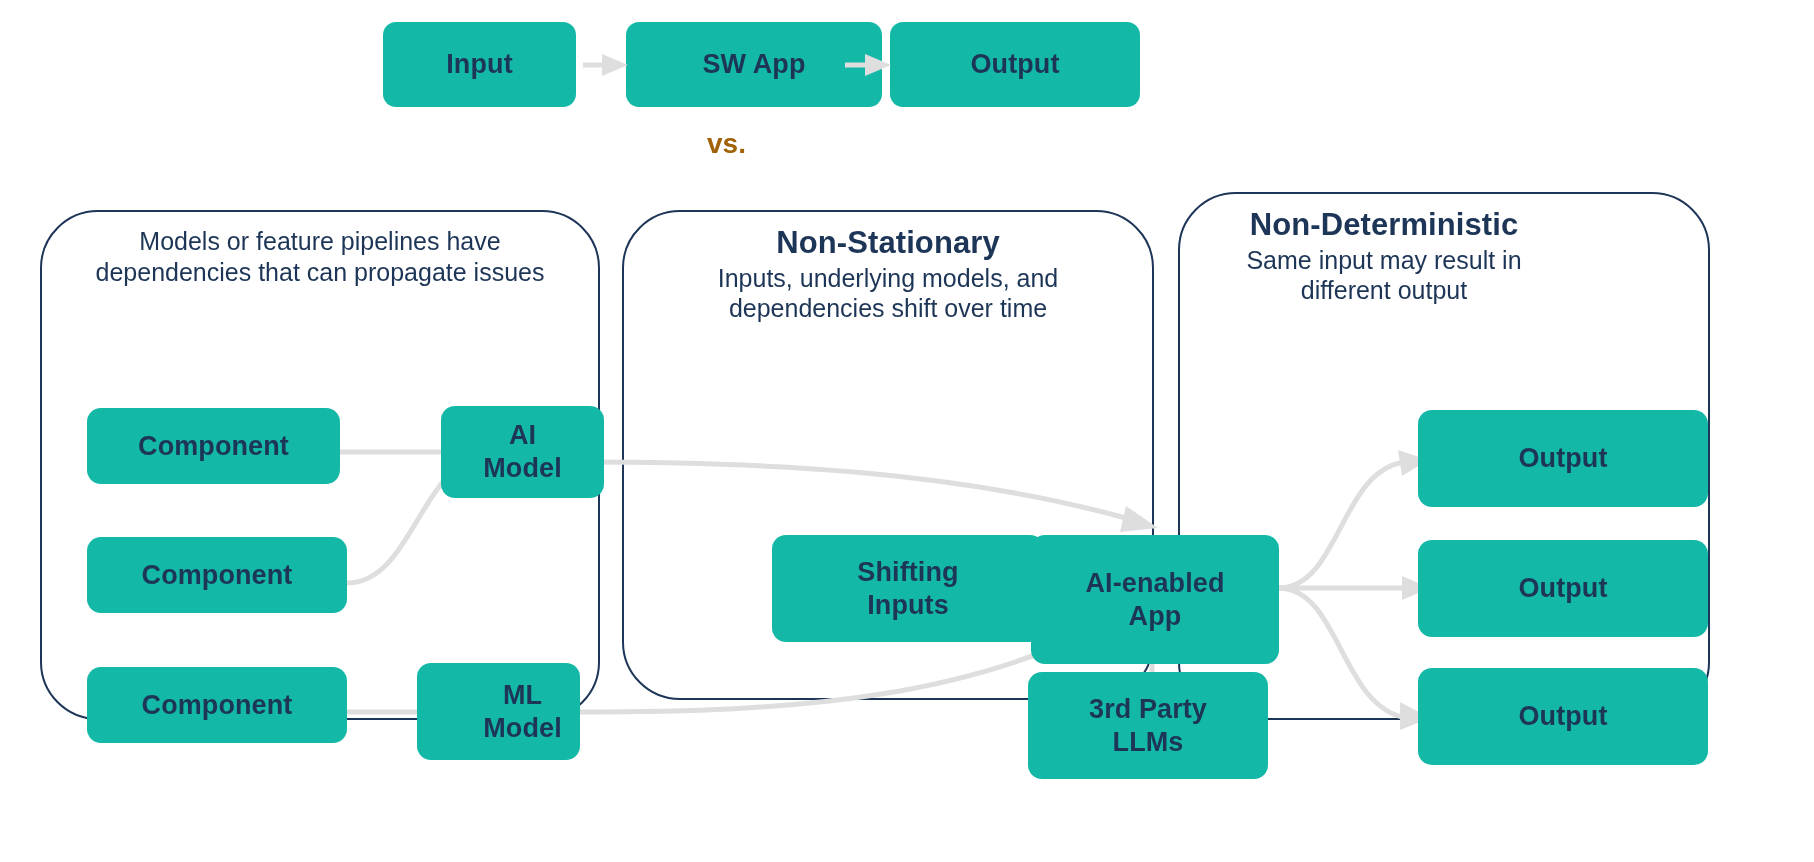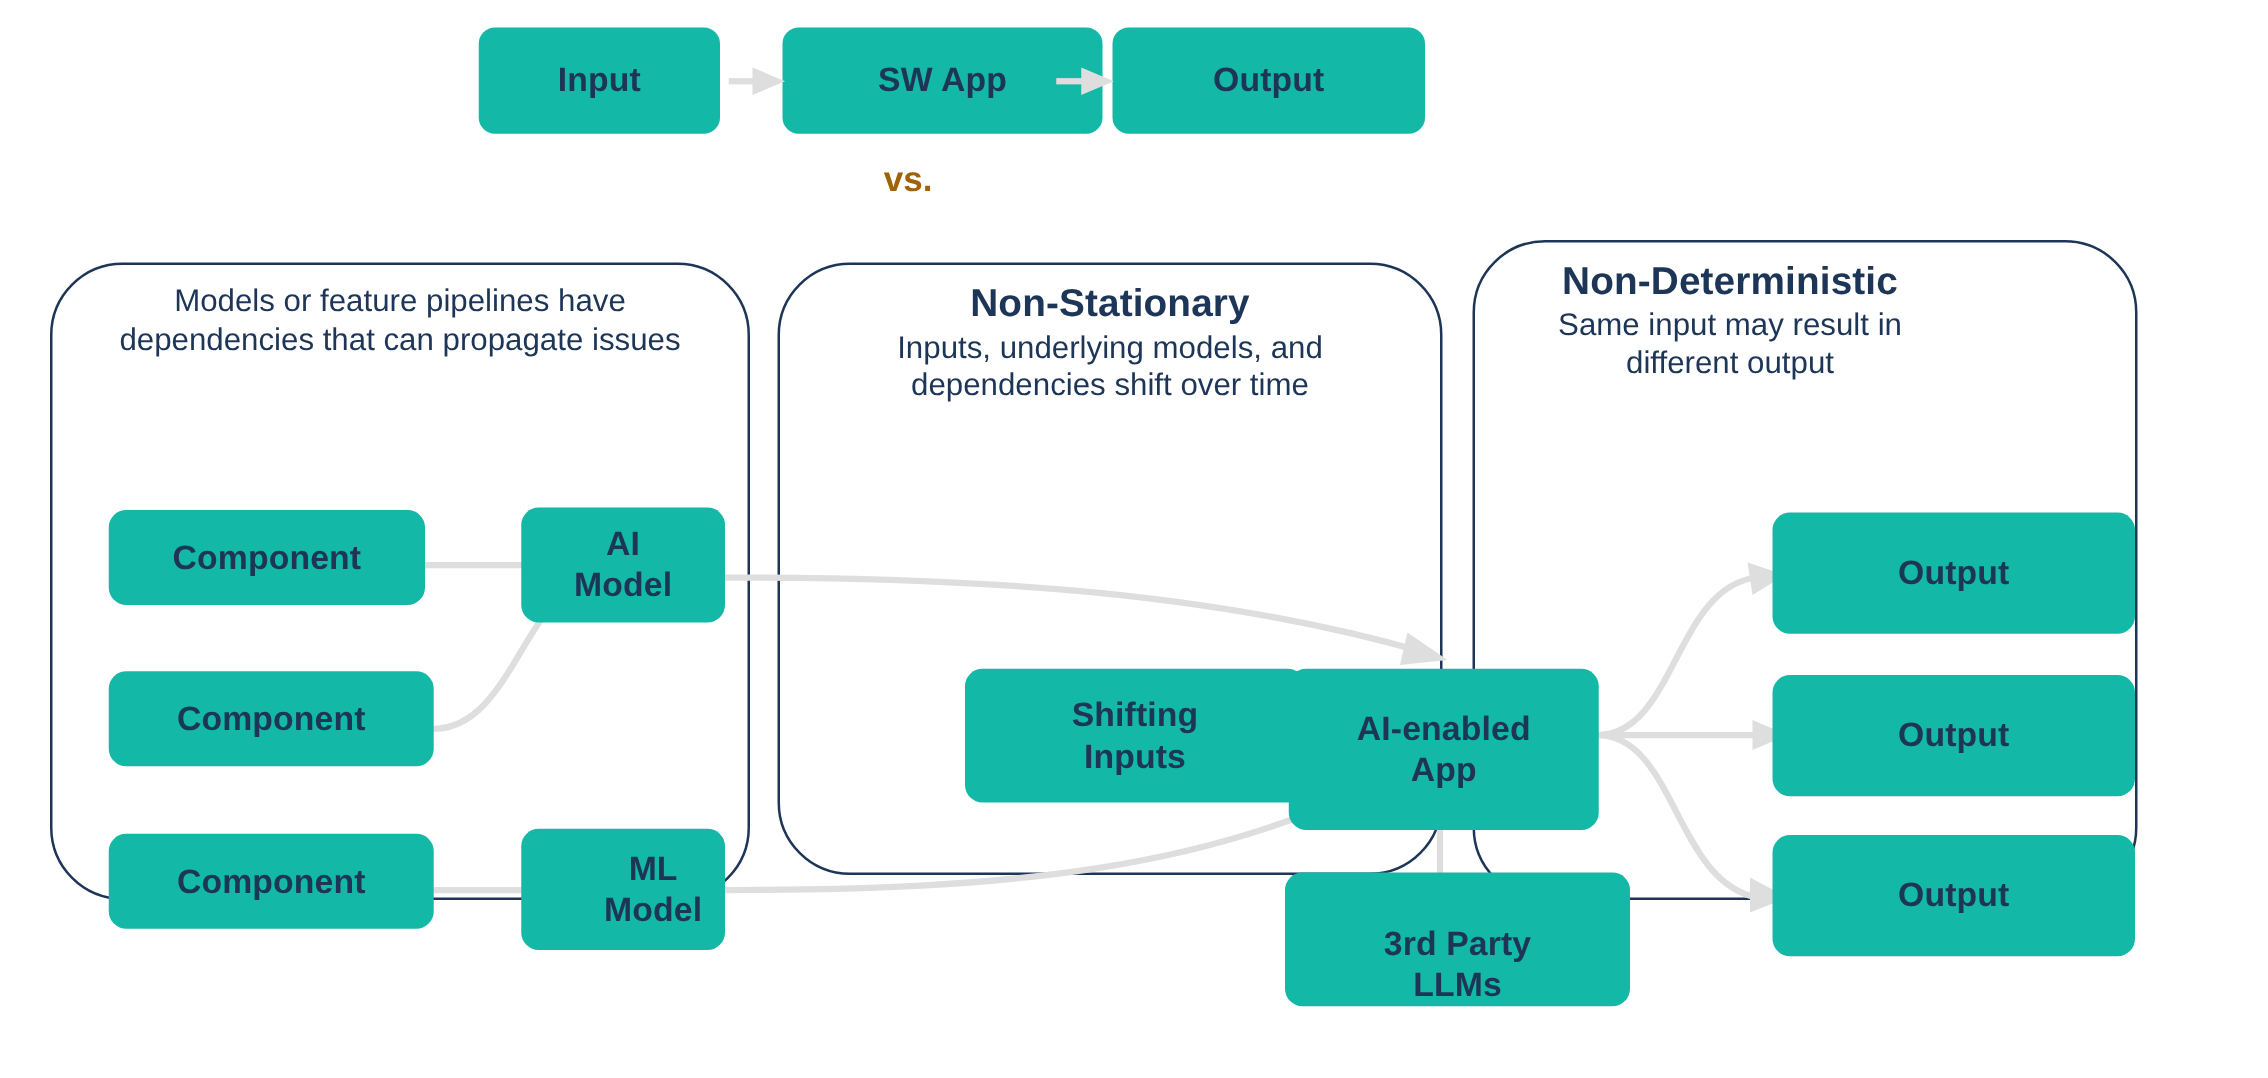--- a/index.html
+++ b/index.html
@@ -184,41 +184,41 @@
   </div>
 
   <div class="node" style="left:87px; top:537px; width:260px; height:76px; font-size:27px;">
     <span>Component</span>
   </div>
 
   <div class="node" style="left:87px; top:667px; width:260px; height:76px; font-size:27px;">
     <span>Component</span>
   </div>
 
-  <div class="node" style="left:417px; top:406px; width:163px; height:92px; font-size:27px; flex-direction:column;">
+  <div class="node" style="left:441px; top:406px; width:163px; height:92px; font-size:27px; flex-direction:column;">
     <span>AI</span>
     <span>Model</span>
   </div>
 
   <div class="node" style="left:417px; top:663px; width:163px; height:97px; font-size:27px; flex-direction:column;padding-left:48px;">
     <span>ML</span>
     <span>Model</span>
   </div>
 
   <div class="node" style="left:772px; top:535px; width:272px; height:107px; font-size:27px; flex-direction:column;text-align:center;">
     <span>Shifting</span>
     <span>Inputs</span>
   </div>
 
   <div class="node" style="left:1031px; top:535px; width:248px; height:129px; font-size:27px; flex-direction:column;">
     <span>AI-enabled</span>
     <span>App</span>
   </div>
 
-  <div class="node" style="left:1028px; top:698px; width:276px; height:107px; font-size:27px; flex-direction:column;justify-content:flex-end;">
+  <div class="node" style="left:1028px; top:672px; width:240px; height:107px; font-size:27px; flex-direction:column;">
     <span>3rd Party</span>
     <span>LLMs</span>
   </div>
 
   <div class="node" style="left:1418px; top:410px; width:290px; height:97px; font-size:27px;">
     <span>Output</span>
   </div>
 
   <div class="node" style="left:1418px; top:540px; width:290px; height:97px; font-size:27px;">
     <span>Output</span>

